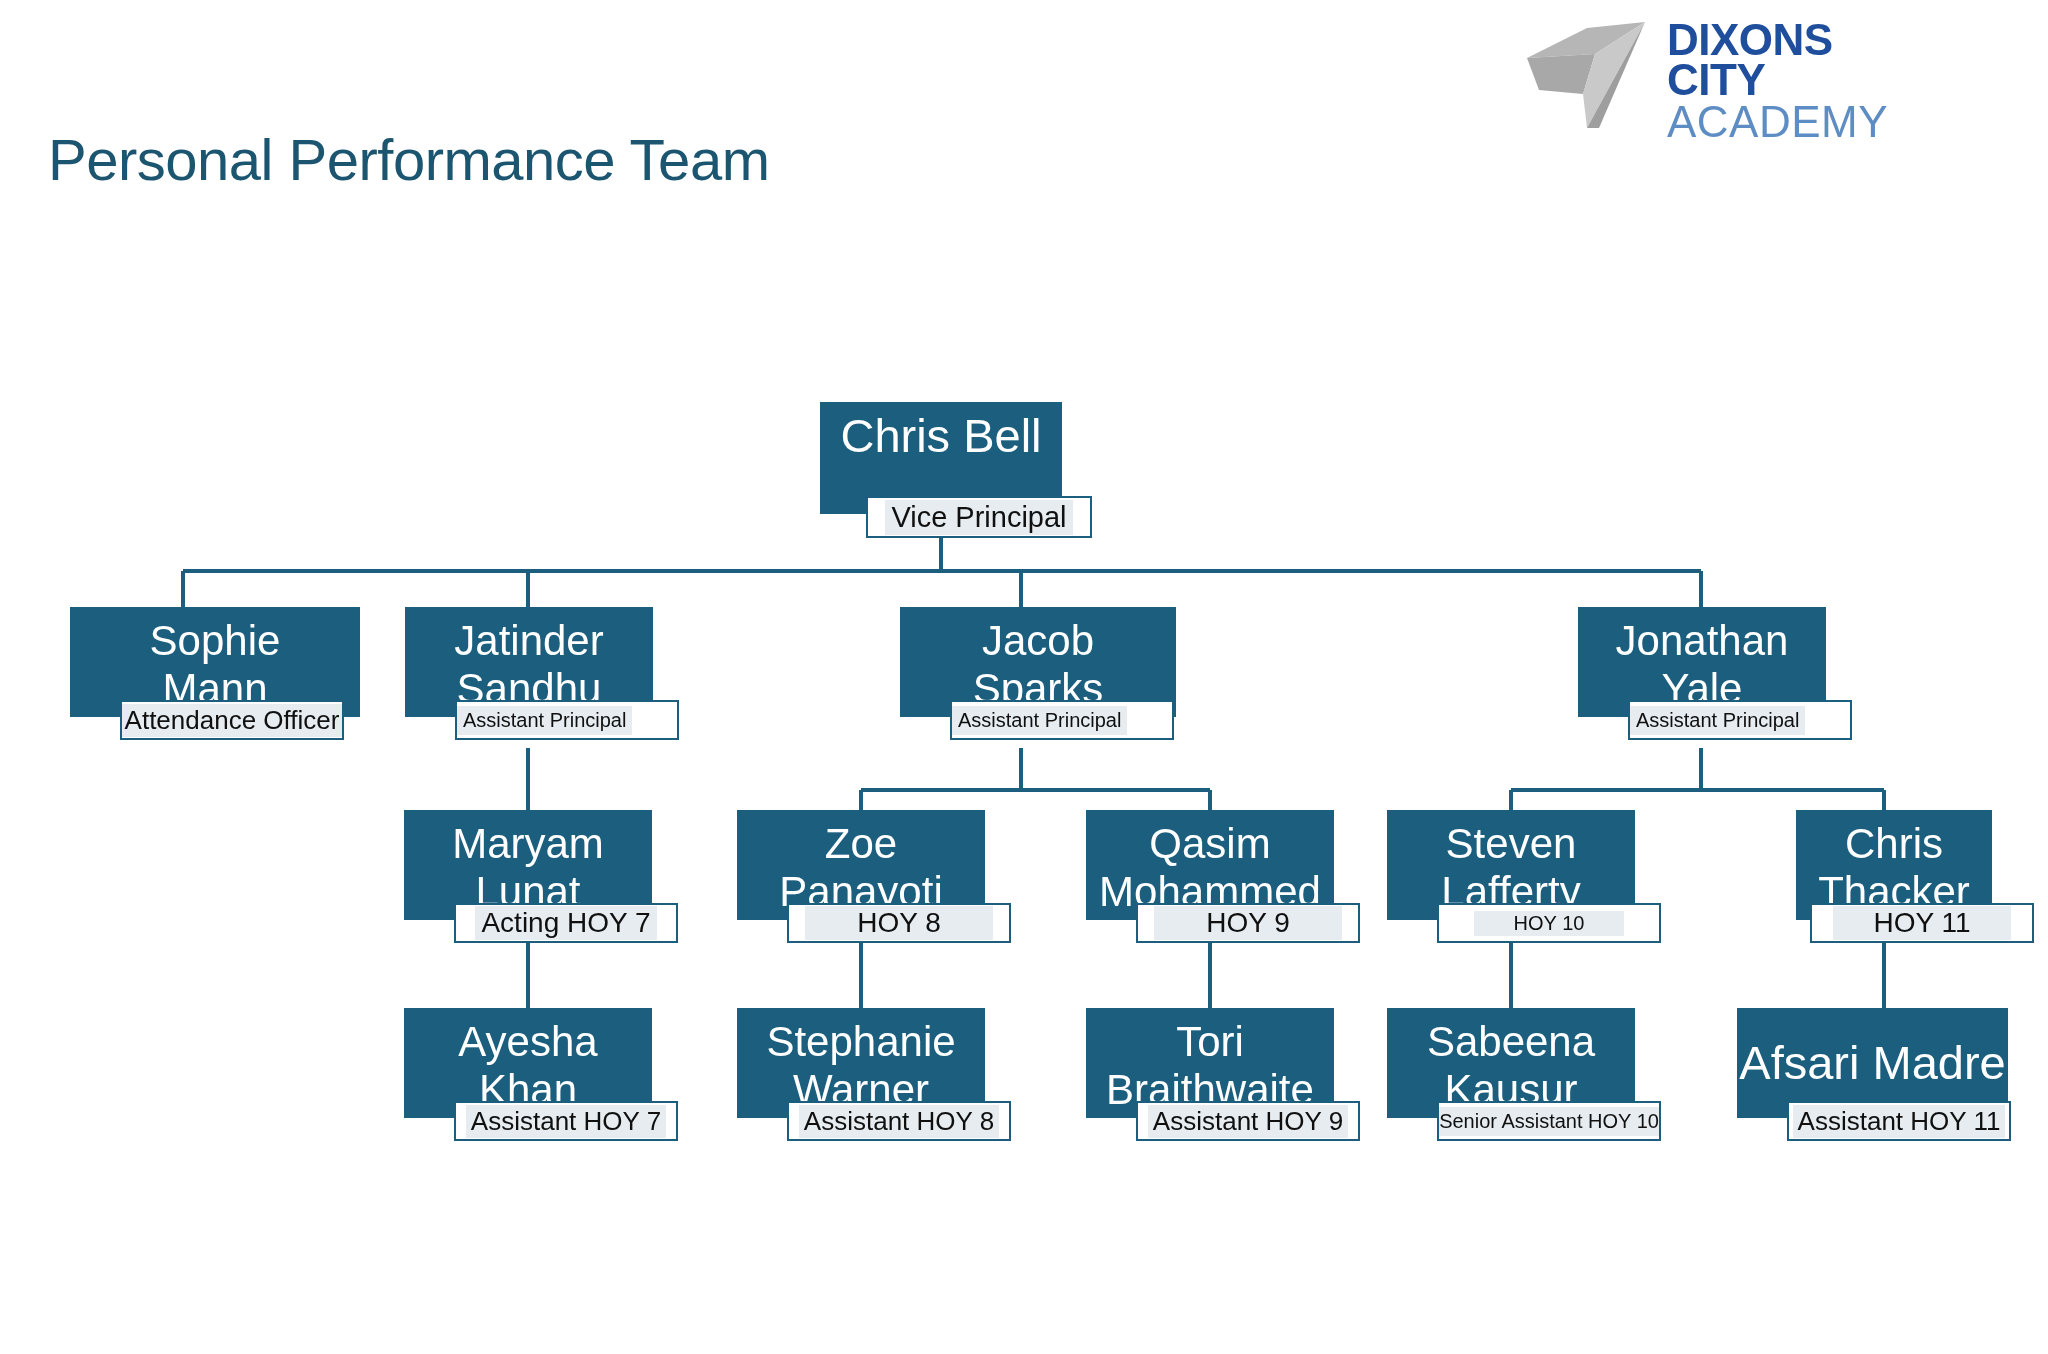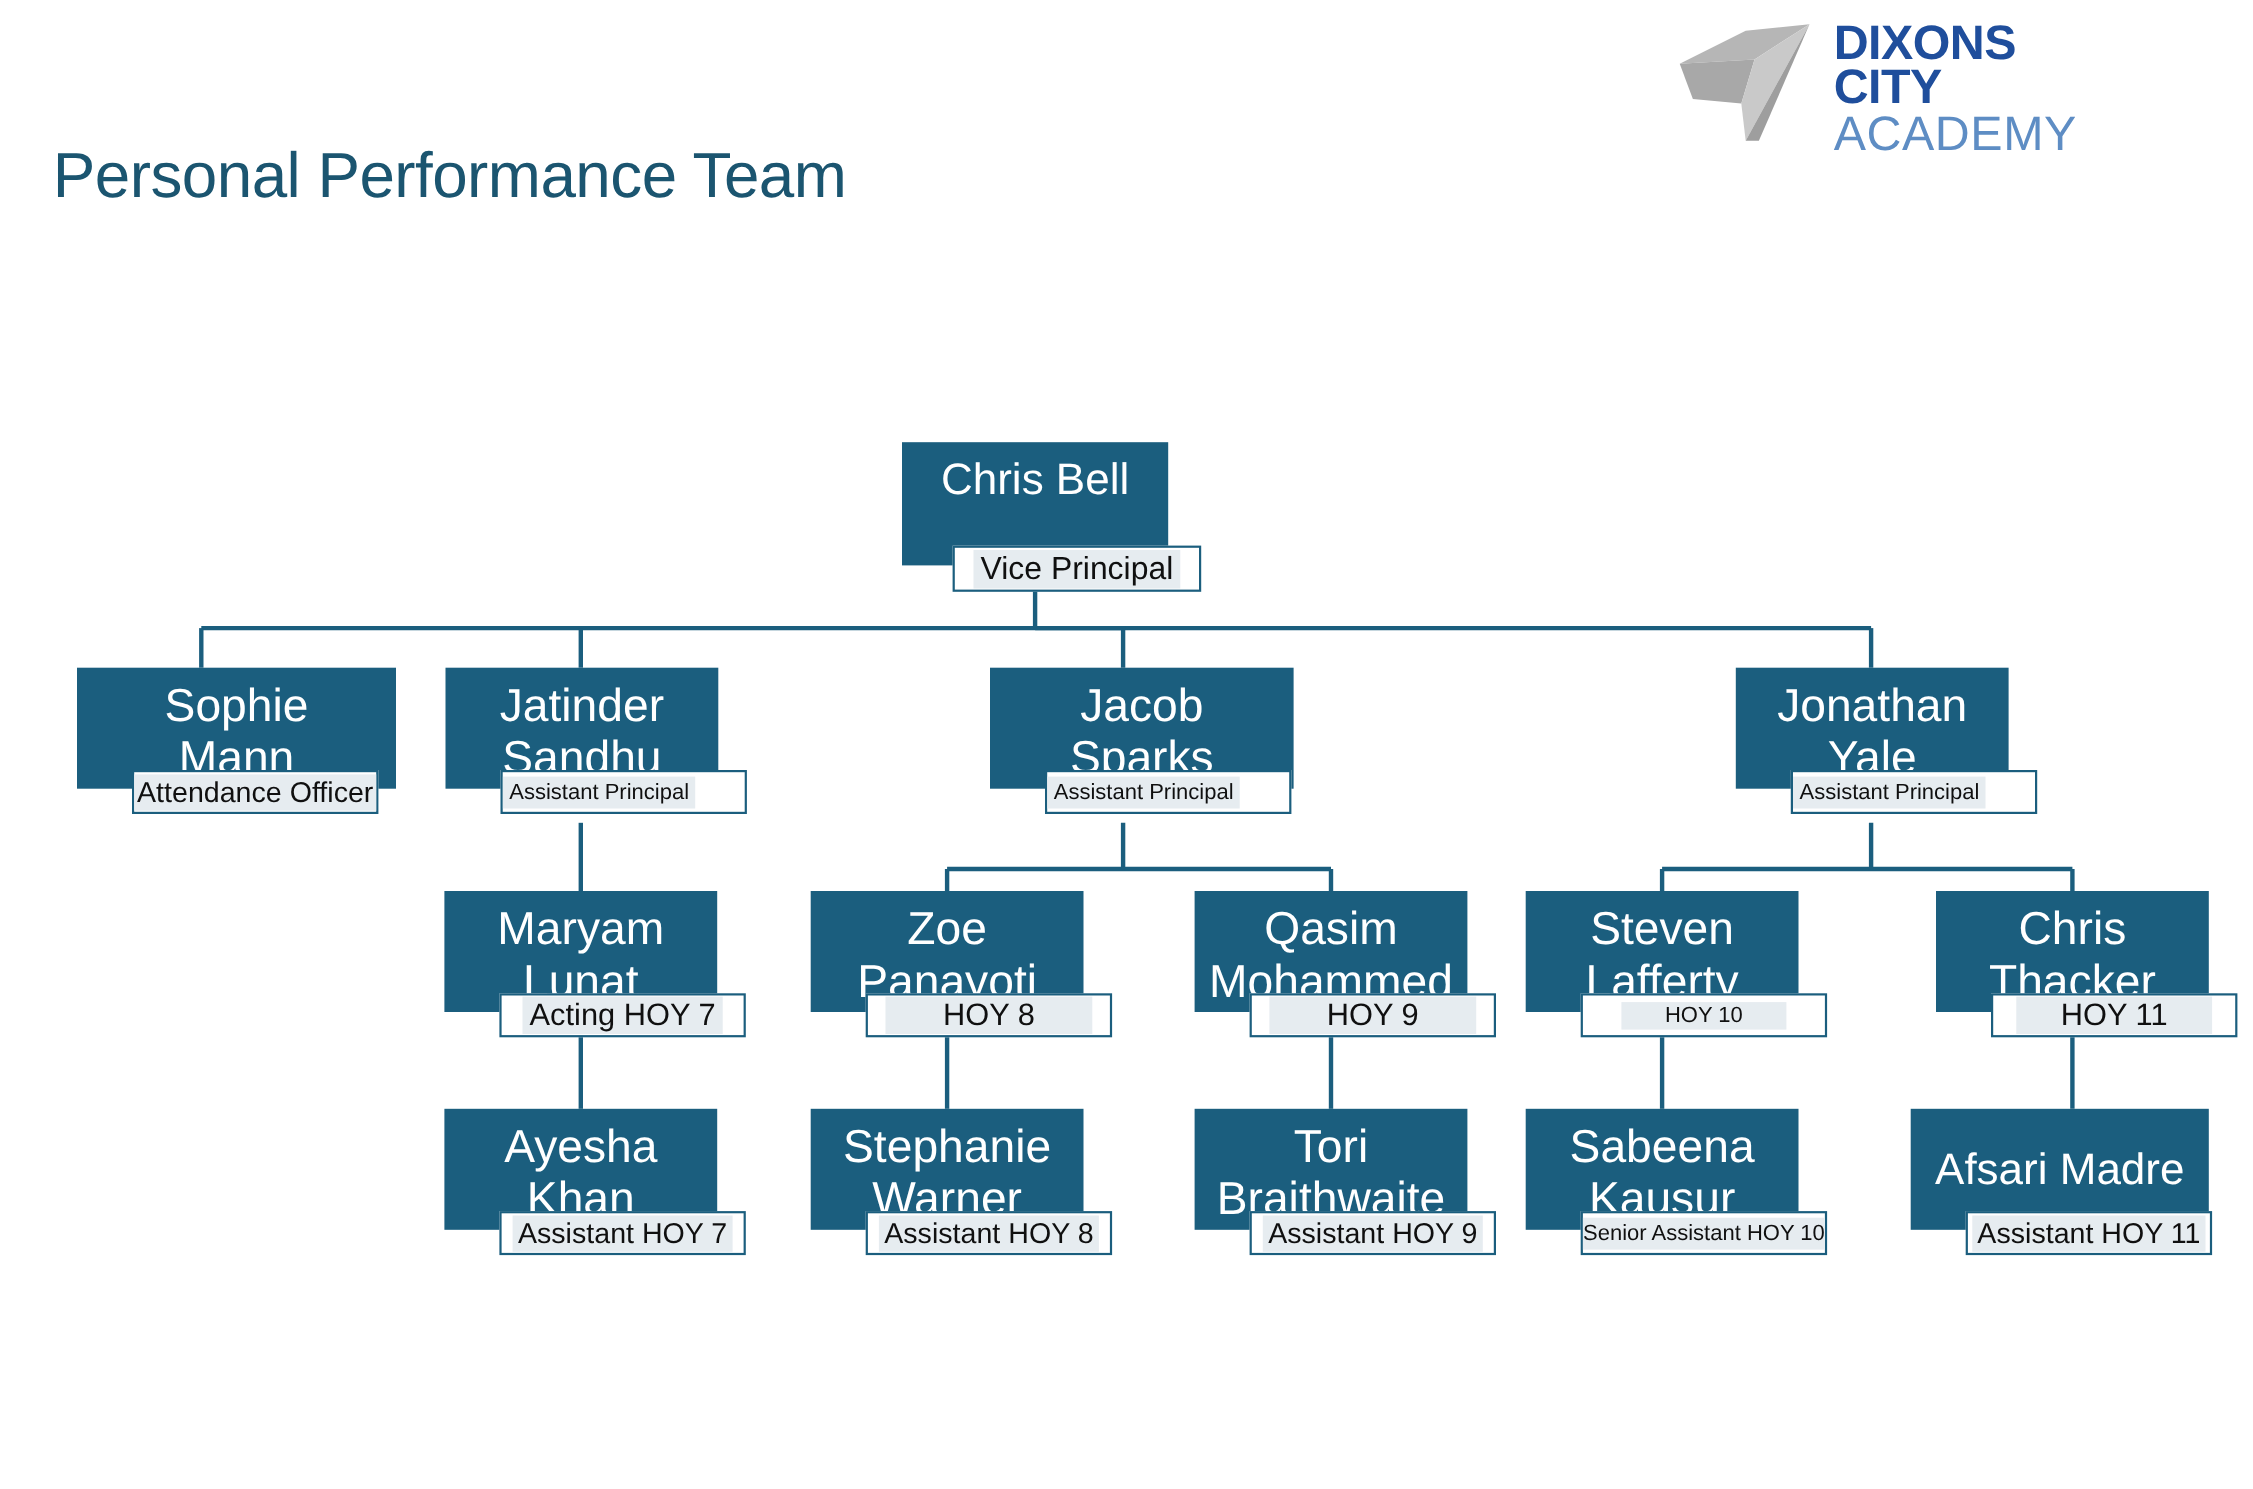--- a/index.html
+++ b/index.html
@@ -97,21 +97,21 @@
   }
   .node-name {
     color: #ffffff;
     font-size: 42px;
     line-height: 48px;
     text-align: center;
     white-space: pre-line;
     padding-top: 10px;
   }
   .node-name.one-line {
-    font-size: 40px;
+    font-size: 47px;
     line-height: 48px;
   }
   .node-role {
     position: absolute;
     box-sizing: border-box;
     border: 2px solid #1B5E7E;
     background: #ffffff;
     display: flex;
     align-items: center;
     overflow: hidden;
@@ -260,21 +260,21 @@
     <div class="node-box" style="width:248px; height:110px;">
       <div class="node-name">Steven
 Lafferty</div>
     </div>
     <div class="node-role role-center" style="left:50px; top:93px; width:224px; height:40px;">
       <span style="font-size:20px; padding:1px 40px;">HOY 10</span>
     </div>
   </div>
 
   <div class="node" style="left:1760px; top:810px;">
-    <div class="node-box" style="width:248px; height:110px;">
+    <div class="node-box" style="width:196px; height:110px;margin-left:36px;">
       <div class="node-name">Chris
 Thacker</div>
     </div>
     <div class="node-role role-center" style="left:50px; top:93px; width:224px; height:40px;">
       <span style="font-size:28px; padding:1px 40px;">HOY 11</span>
     </div>
   </div>
 
   <div class="node" style="left:404px; top:1008px;">
     <div class="node-box" style="width:248px; height:110px;">

